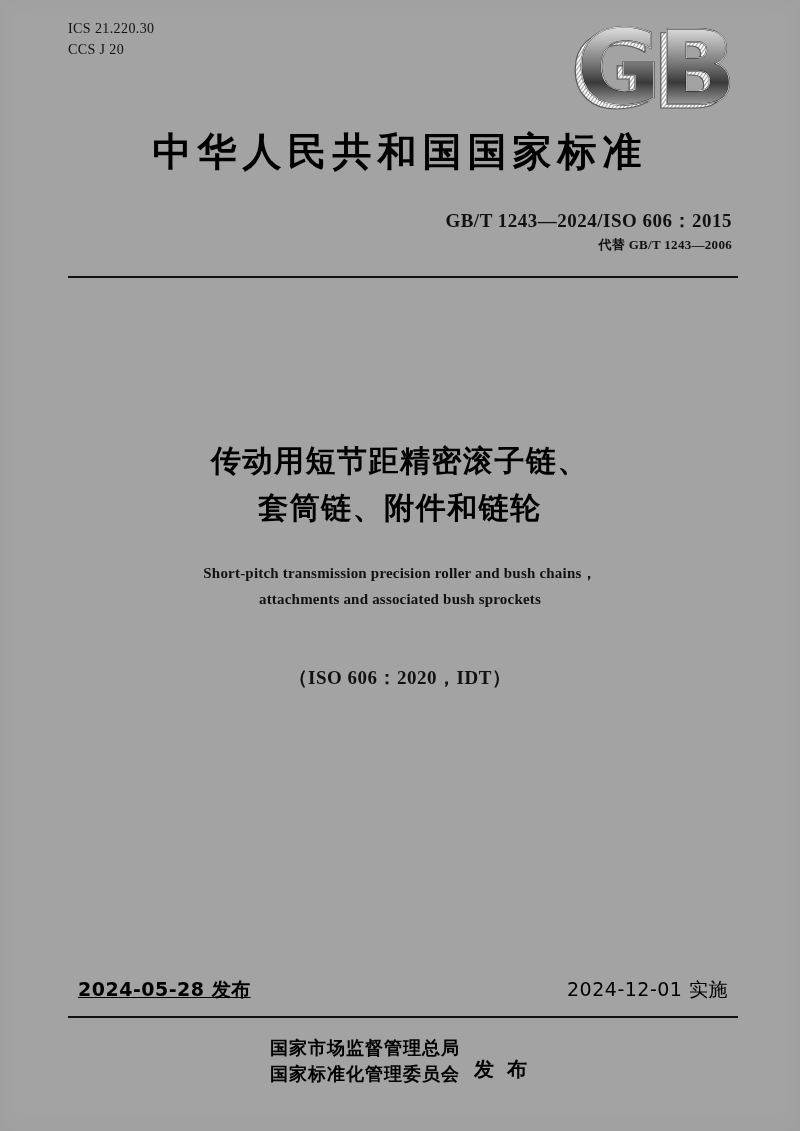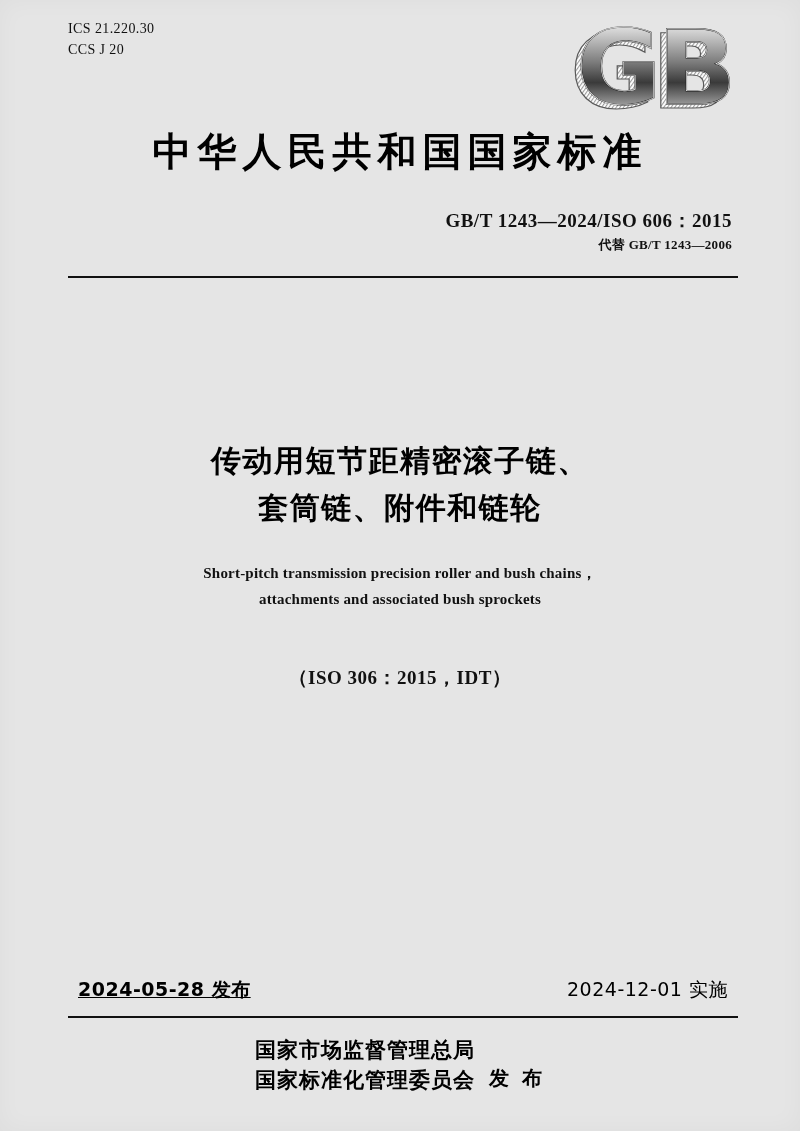--- a/index.html
+++ b/index.html
@@ -12,21 +12,21 @@
     height: 1131px;
     position: relative;
     font-family: "Liberation Sans", sans-serif;
     color: #0a0a0a;
     overflow: hidden;
   }
 
   .page {
     position: absolute;
     inset: 0;
-    background: #e5e5e5;
+    background: #a3a3a3;
   }
 
   
   .ics-block {
     position: absolute;
     left: 68px;
     top: 18px;
     font-family: "Liberation Serif", serif;
     font-size: 14px;
     line-height: 1.5;
@@ -167,21 +167,21 @@
     right: 0;
     top: 1035px;
     display: flex;
     justify-content: center;
     align-items: center;
     gap: 14px;
   }
   .publisher-names {
     font-family: "DejaVu Sans", sans-serif;
     font-weight: bold;
-    font-size: 21px;
+    font-size: 18px;
     line-height: 1.45;
     letter-spacing: 1px;
     color: #000;
     text-align: left;
   }
   .publisher-verb {
     font-family: "DejaVu Sans", sans-serif;
     font-weight: bold;
     font-size: 20px;
     letter-spacing: 3px;
@@ -243,21 +243,21 @@
   <div class="doc-title">
     <span class="line1">传动用短节距精密滚子链、</span>
     <span class="line2">套筒链、附件和链轮</span>
   </div>
 
   <div class="doc-title-en">
     <div>Short-pitch transmission precision roller and bush chains，</div>
     <div>attachments and associated bush sprockets</div>
   </div>
 
-  <div class="iso-equiv">（ISO 306：2015，IDT）</div>
+  <div class="iso-equiv">（ISO 606：2020，IDT）</div>
 
   <div class="rule rule-bottom"></div>
 
   <div class="issue-date">2024-05-28 发布</div>
   <div class="effective-date">2024-12-01 实施</div>
 
   <div class="publisher">
     <div class="publisher-names">
       <div>国家市场监督管理总局</div>
       <div>国家标准化管理委员会</div>

